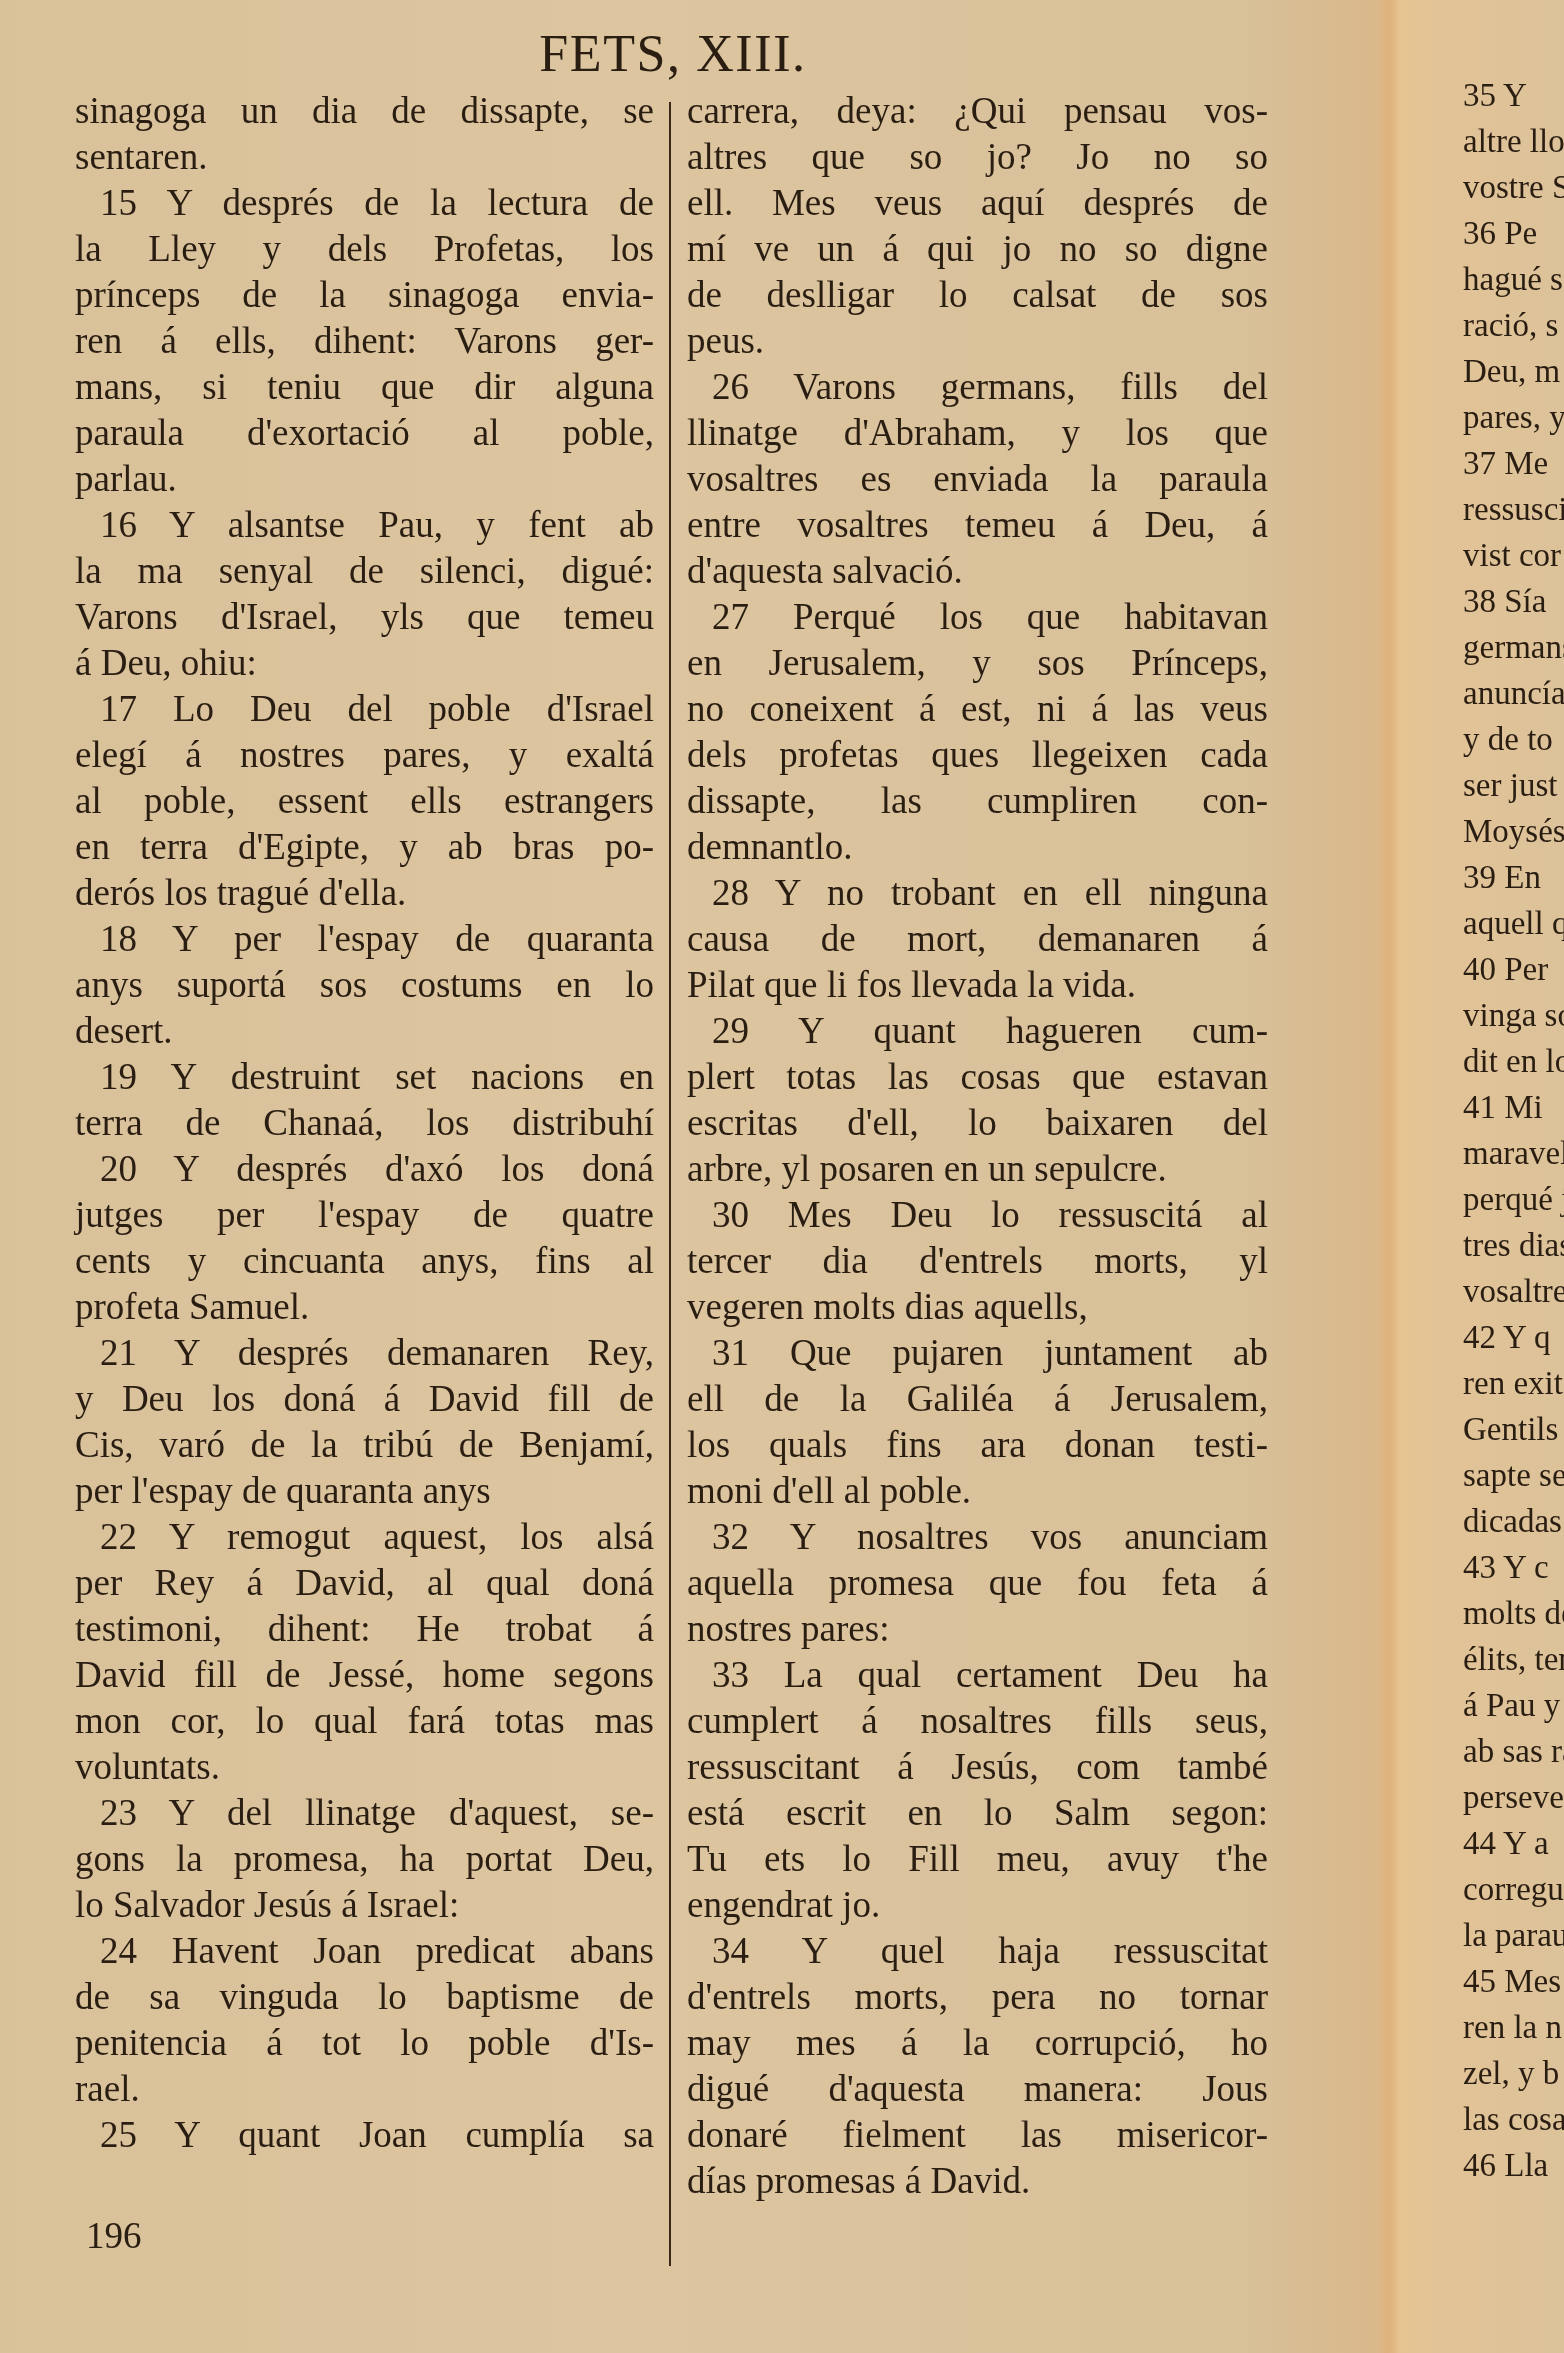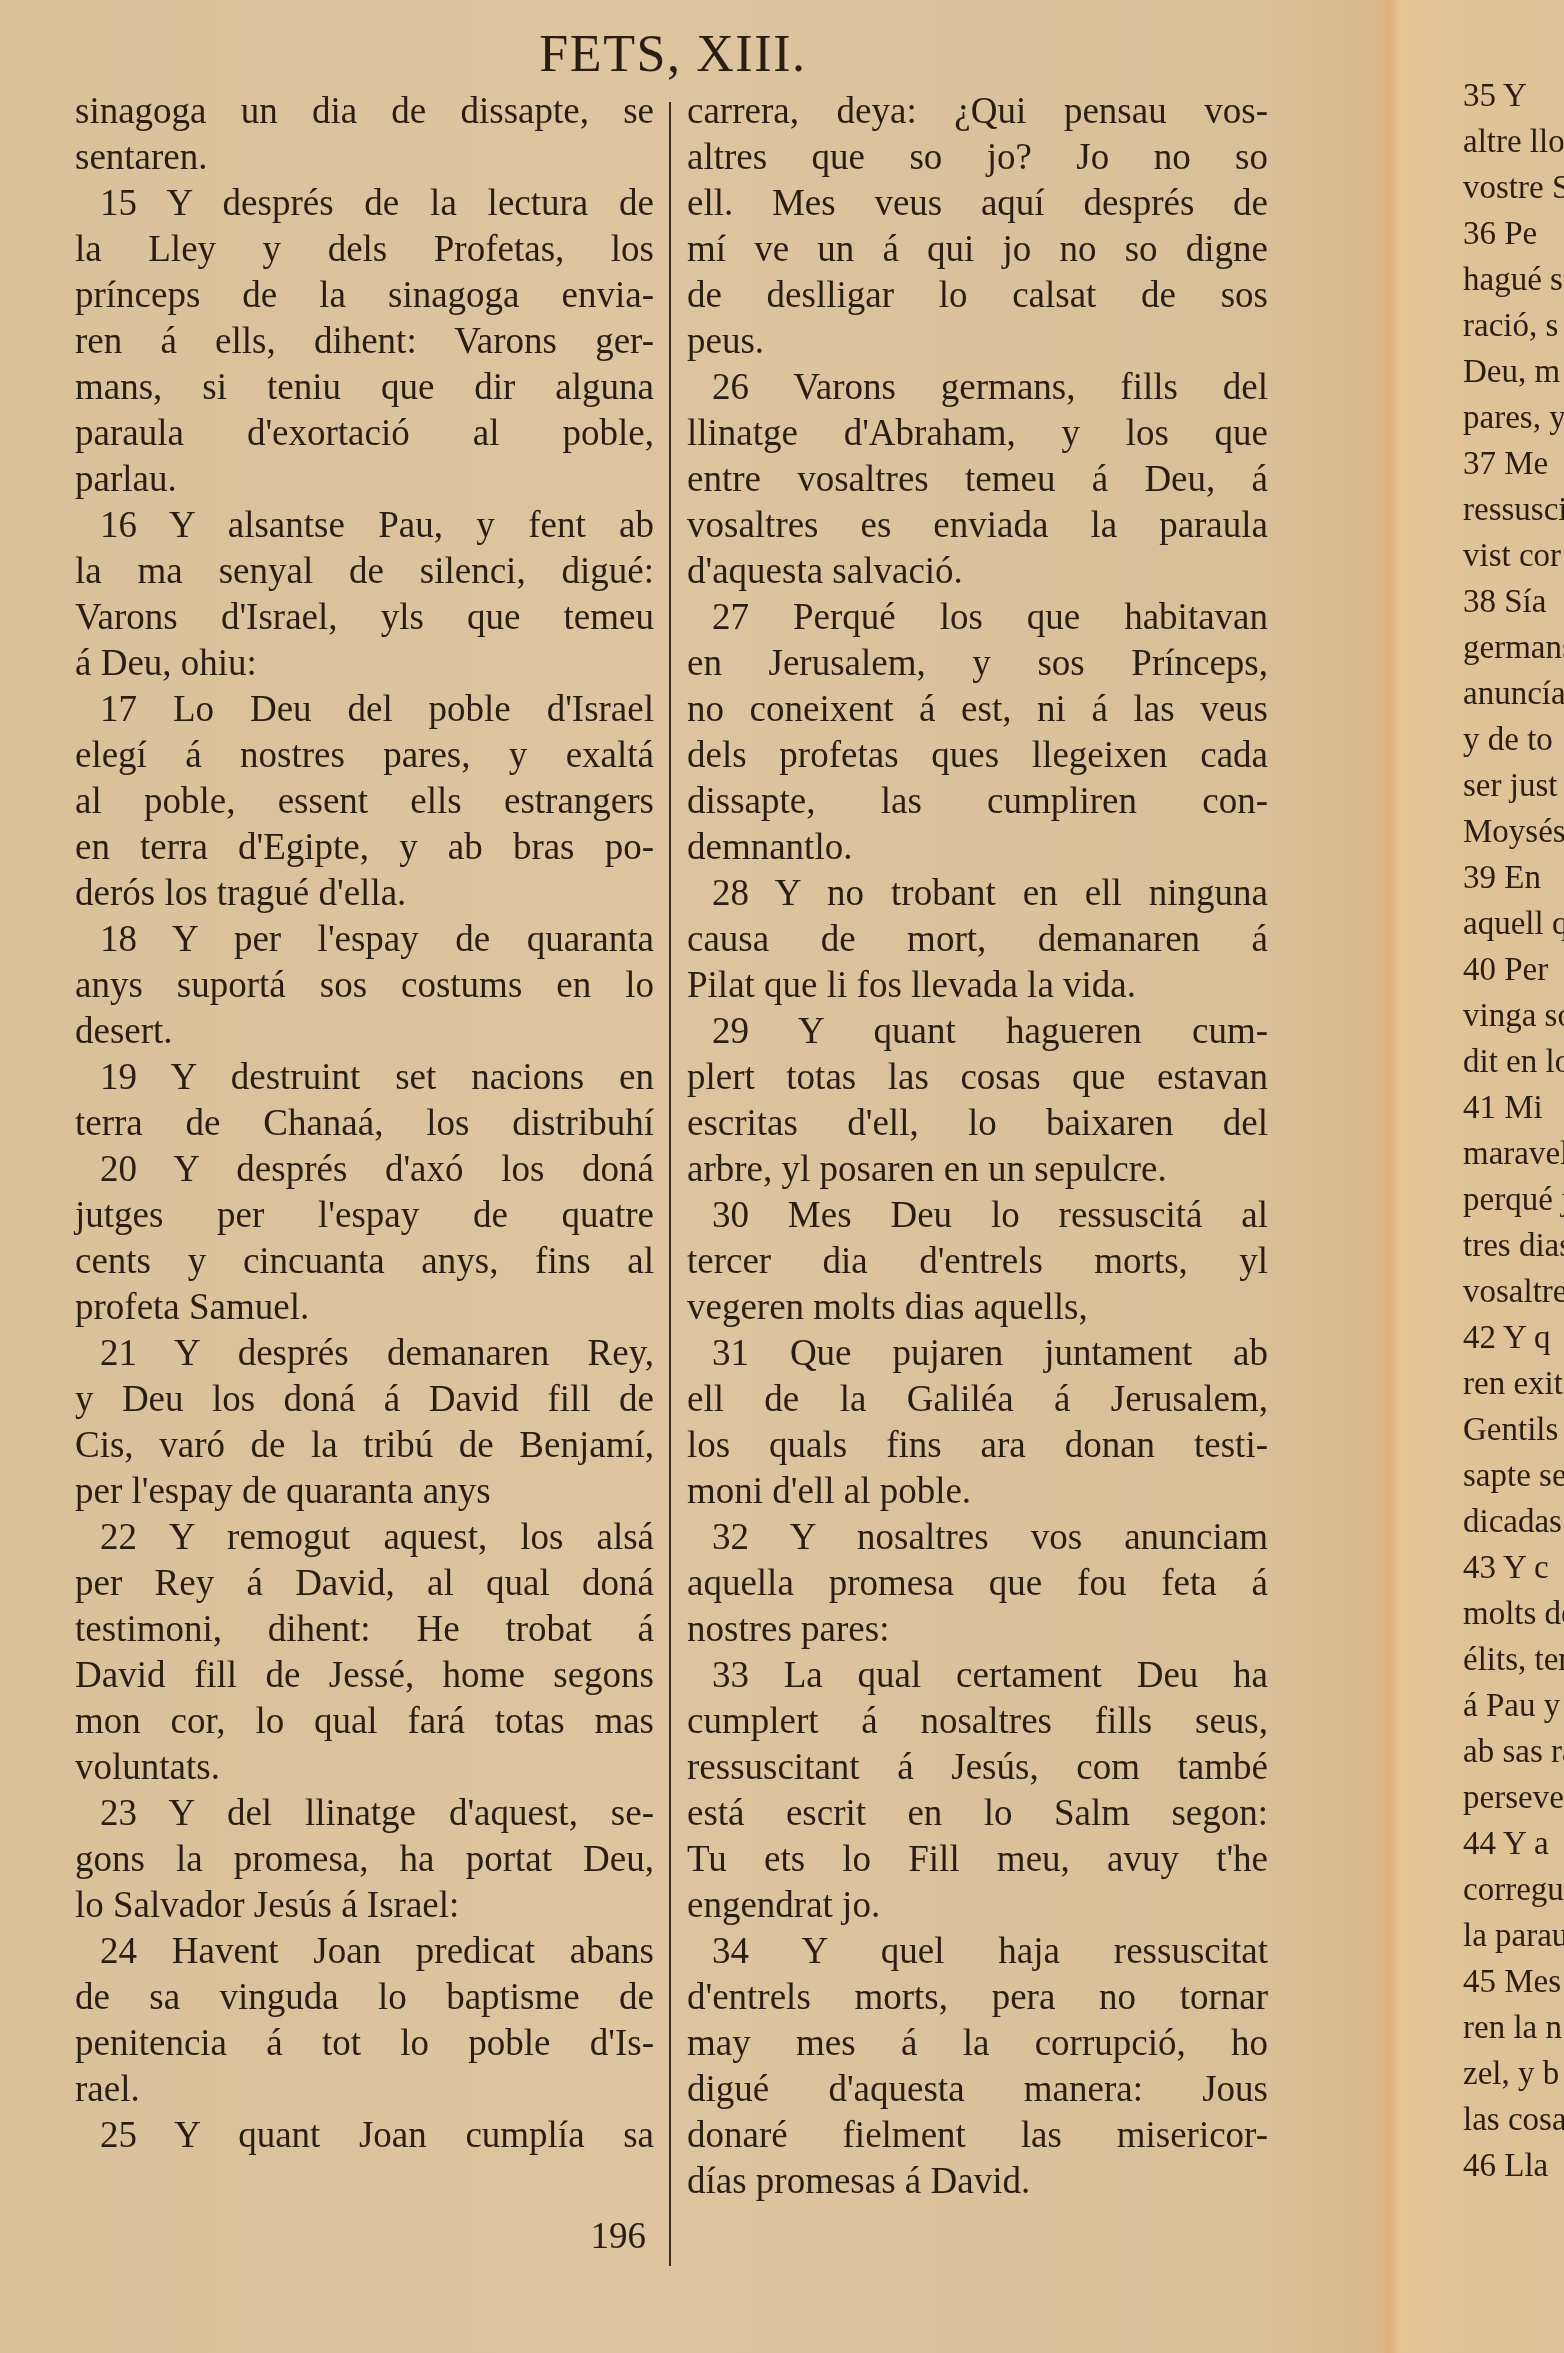--- a/index.html
+++ b/index.html
@@ -18,21 +18,21 @@
     font-size:52px; letter-spacing:1.6px;
   }
   .col { position:absolute; font-size:37px; line-height:46px; }
   .col-left  { left:75px;  top:88px; width:579px; }
   .col-mid   { left:687px; top:88px; width:581px; }
   .col-right { left:1463px; top:72px; width:141px; font-size:33px; line-height:46px; white-space:nowrap; overflow:hidden; }
   .rule { position:absolute; left:669px; top:102px; width:1.6px; height:2164px; background:#3a2a1c; }
   .line { display:block; text-align:justify; text-align-last:justify; white-space:nowrap; height:46px; }
   .line.last { text-align-last:left; }
   .line.indent { padding-left:25px; }
-  .pagenum { position:absolute; left:67px; top:2214px; width:579px; text-align:right; font-size:37px; }
+  .pagenum { position:absolute; left:86px; top:2214px; width:579px; text-align:left; font-size:37px; }
 </style>
 </head>
 <body>
 
 <div class="gutter"></div>
 
 <div class="header">FETS, XIII.</div>
 
 <div class="col col-left" id="col-left">
     <span class="line ">sinagoga un dia de dissapte, se</span>
@@ -84,22 +84,22 @@
 <div class="rule"></div>
 <div class="col col-mid" id="col-mid">
     <span class="line ">carrera, deya: ¿Qui pensau vos-</span>
     <span class="line ">altres que so jo? Jo no so</span>
     <span class="line ">ell. Mes veus aquí després de</span>
     <span class="line ">mí ve un á qui jo no so digne</span>
     <span class="line ">de deslligar lo calsat de sos</span>
     <span class="line last">peus.</span>
     <span class="line indent">26 Varons germans, fills del</span>
     <span class="line ">llinatge d'Abraham, y los que</span>
+    <span class="line ">vosaltres es enviada la paraula</span>
     <span class="line ">entre vosaltres temeu á Deu, á</span>
-    <span class="line ">vosaltres es enviada la paraula</span>
     <span class="line last">d'aquesta salvació.</span>
     <span class="line indent">27 Perqué los que habitavan</span>
     <span class="line ">en Jerusalem, y sos Prínceps,</span>
     <span class="line ">no coneixent á est, ni á las veus</span>
     <span class="line ">dels profetas ques llegeixen cada</span>
     <span class="line ">dissapte, las cumpliren con-</span>
     <span class="line last">demnantlo.</span>
     <span class="line indent">28 Y no trobant en ell ninguna</span>
     <span class="line ">causa de mort, demanaren á</span>
     <span class="line last">Pilat que li fos llevada la vida.</span>

